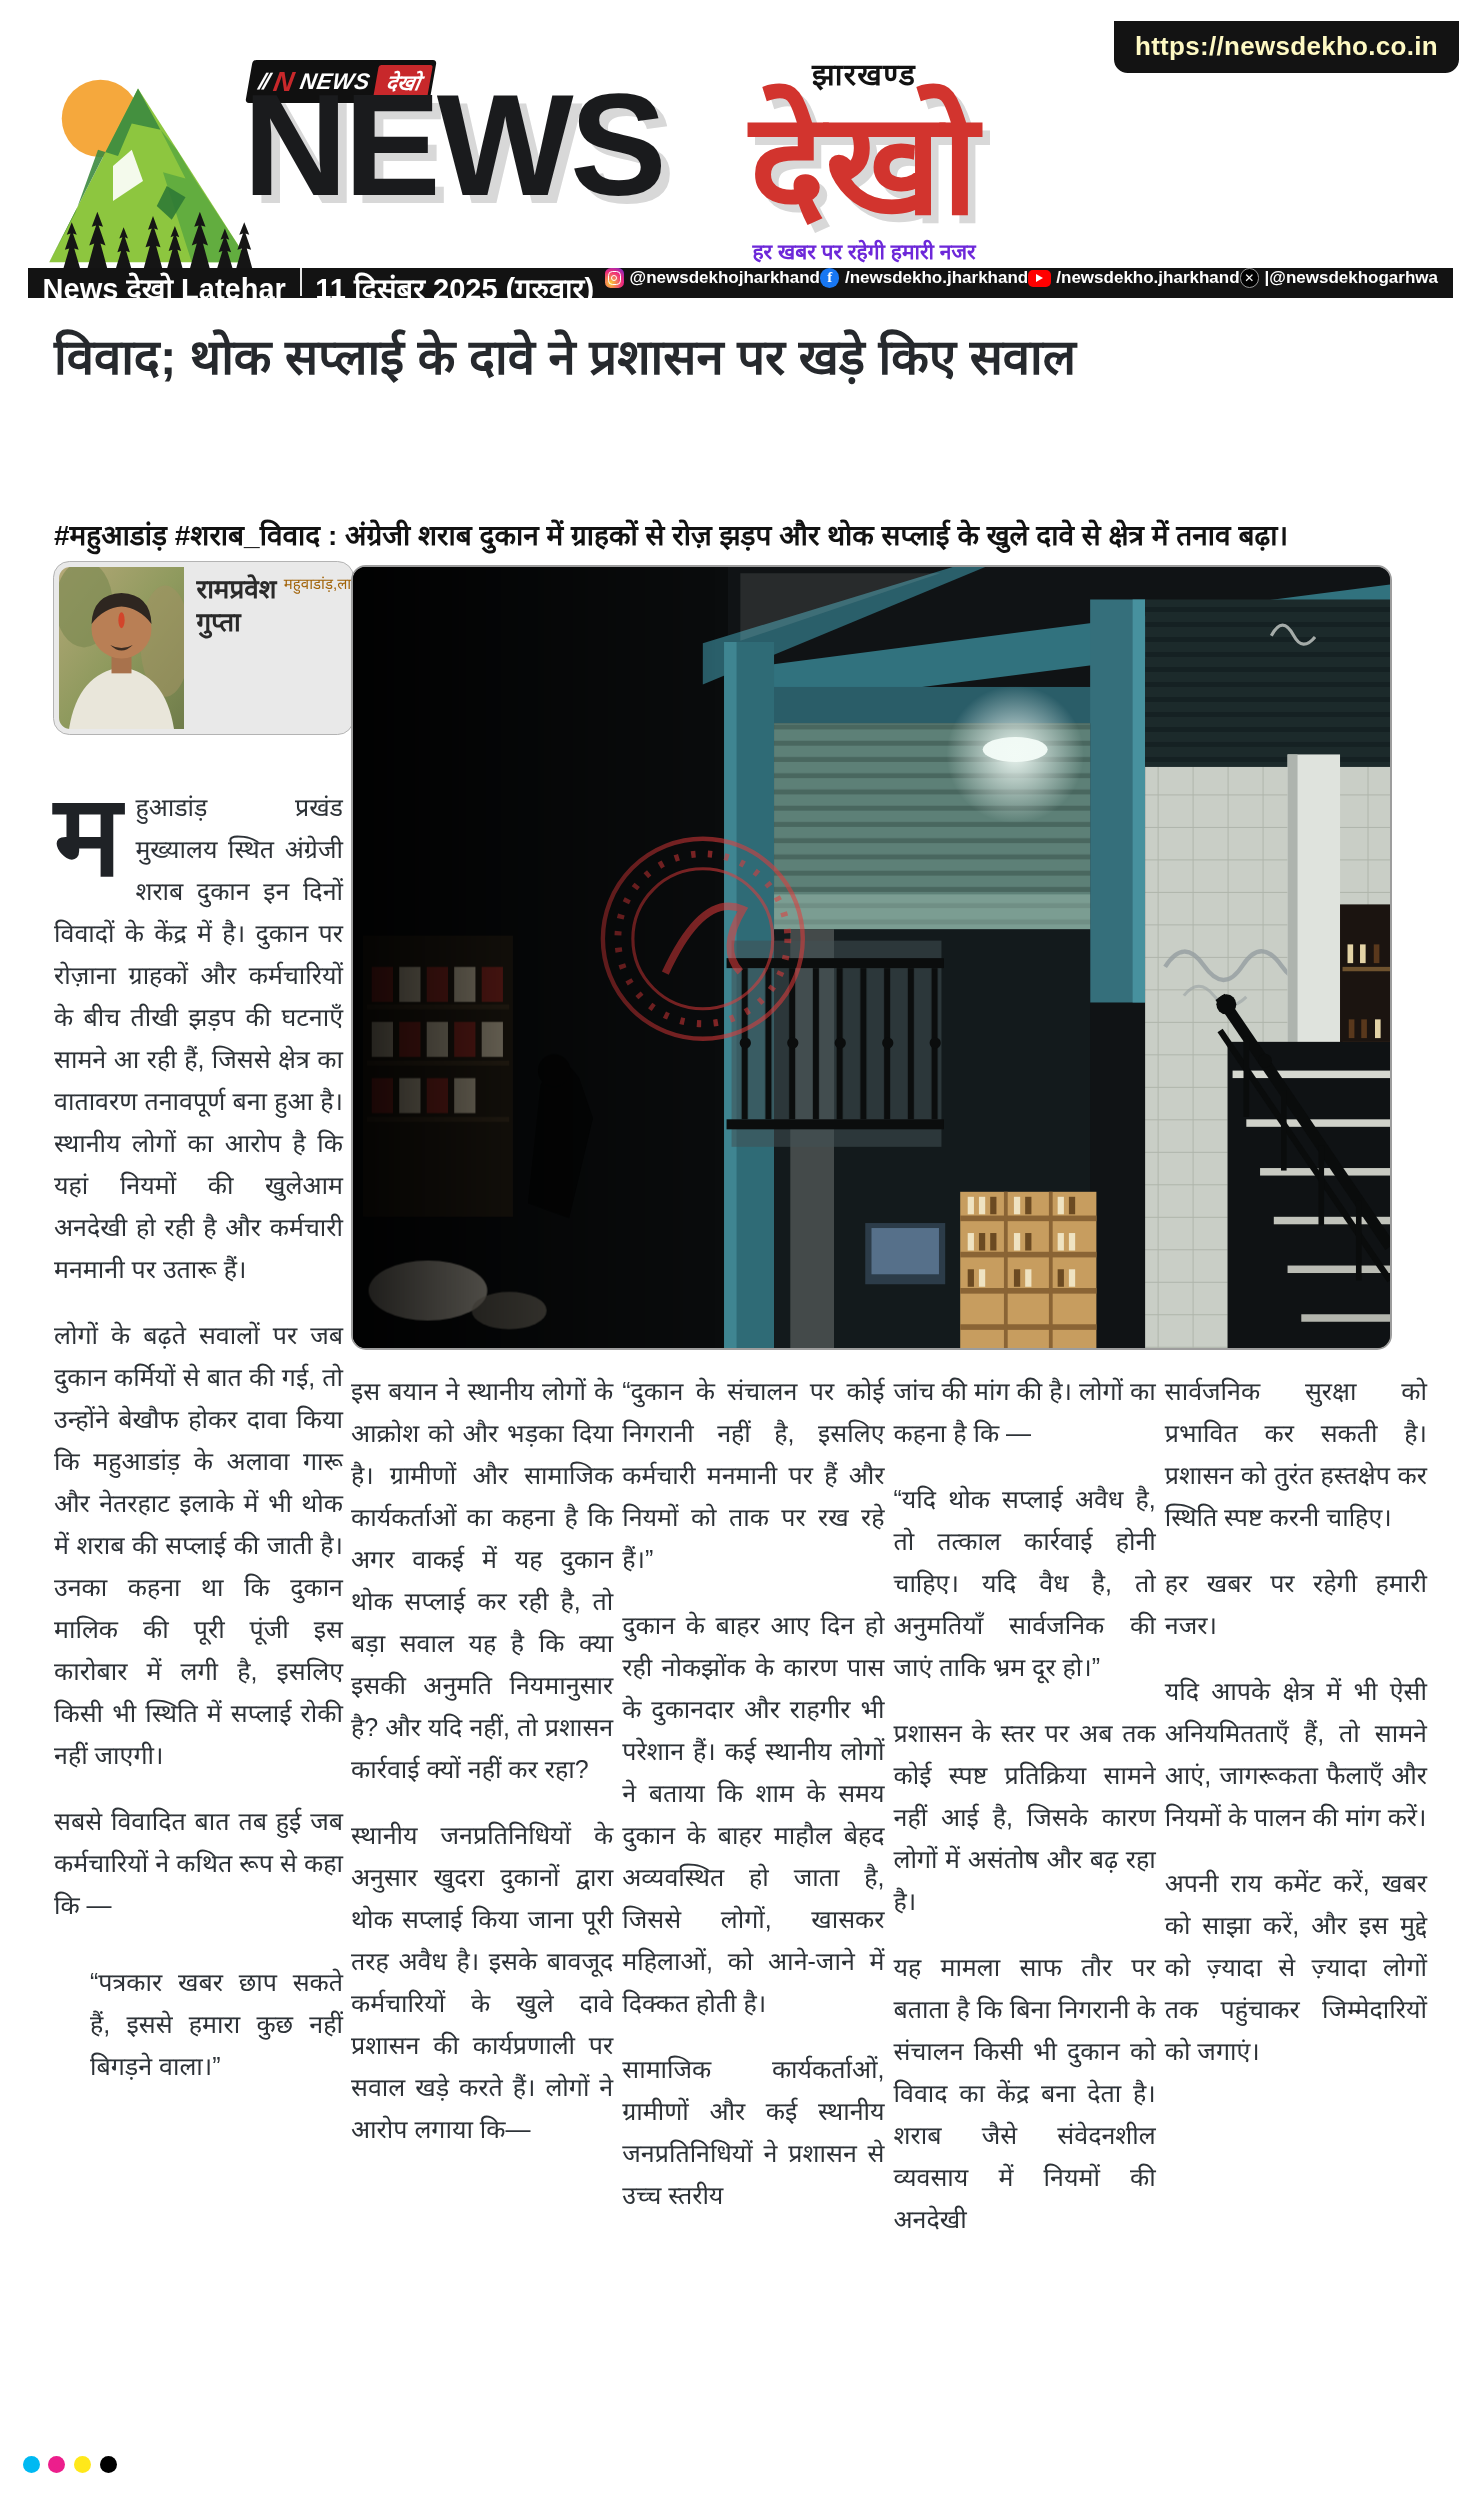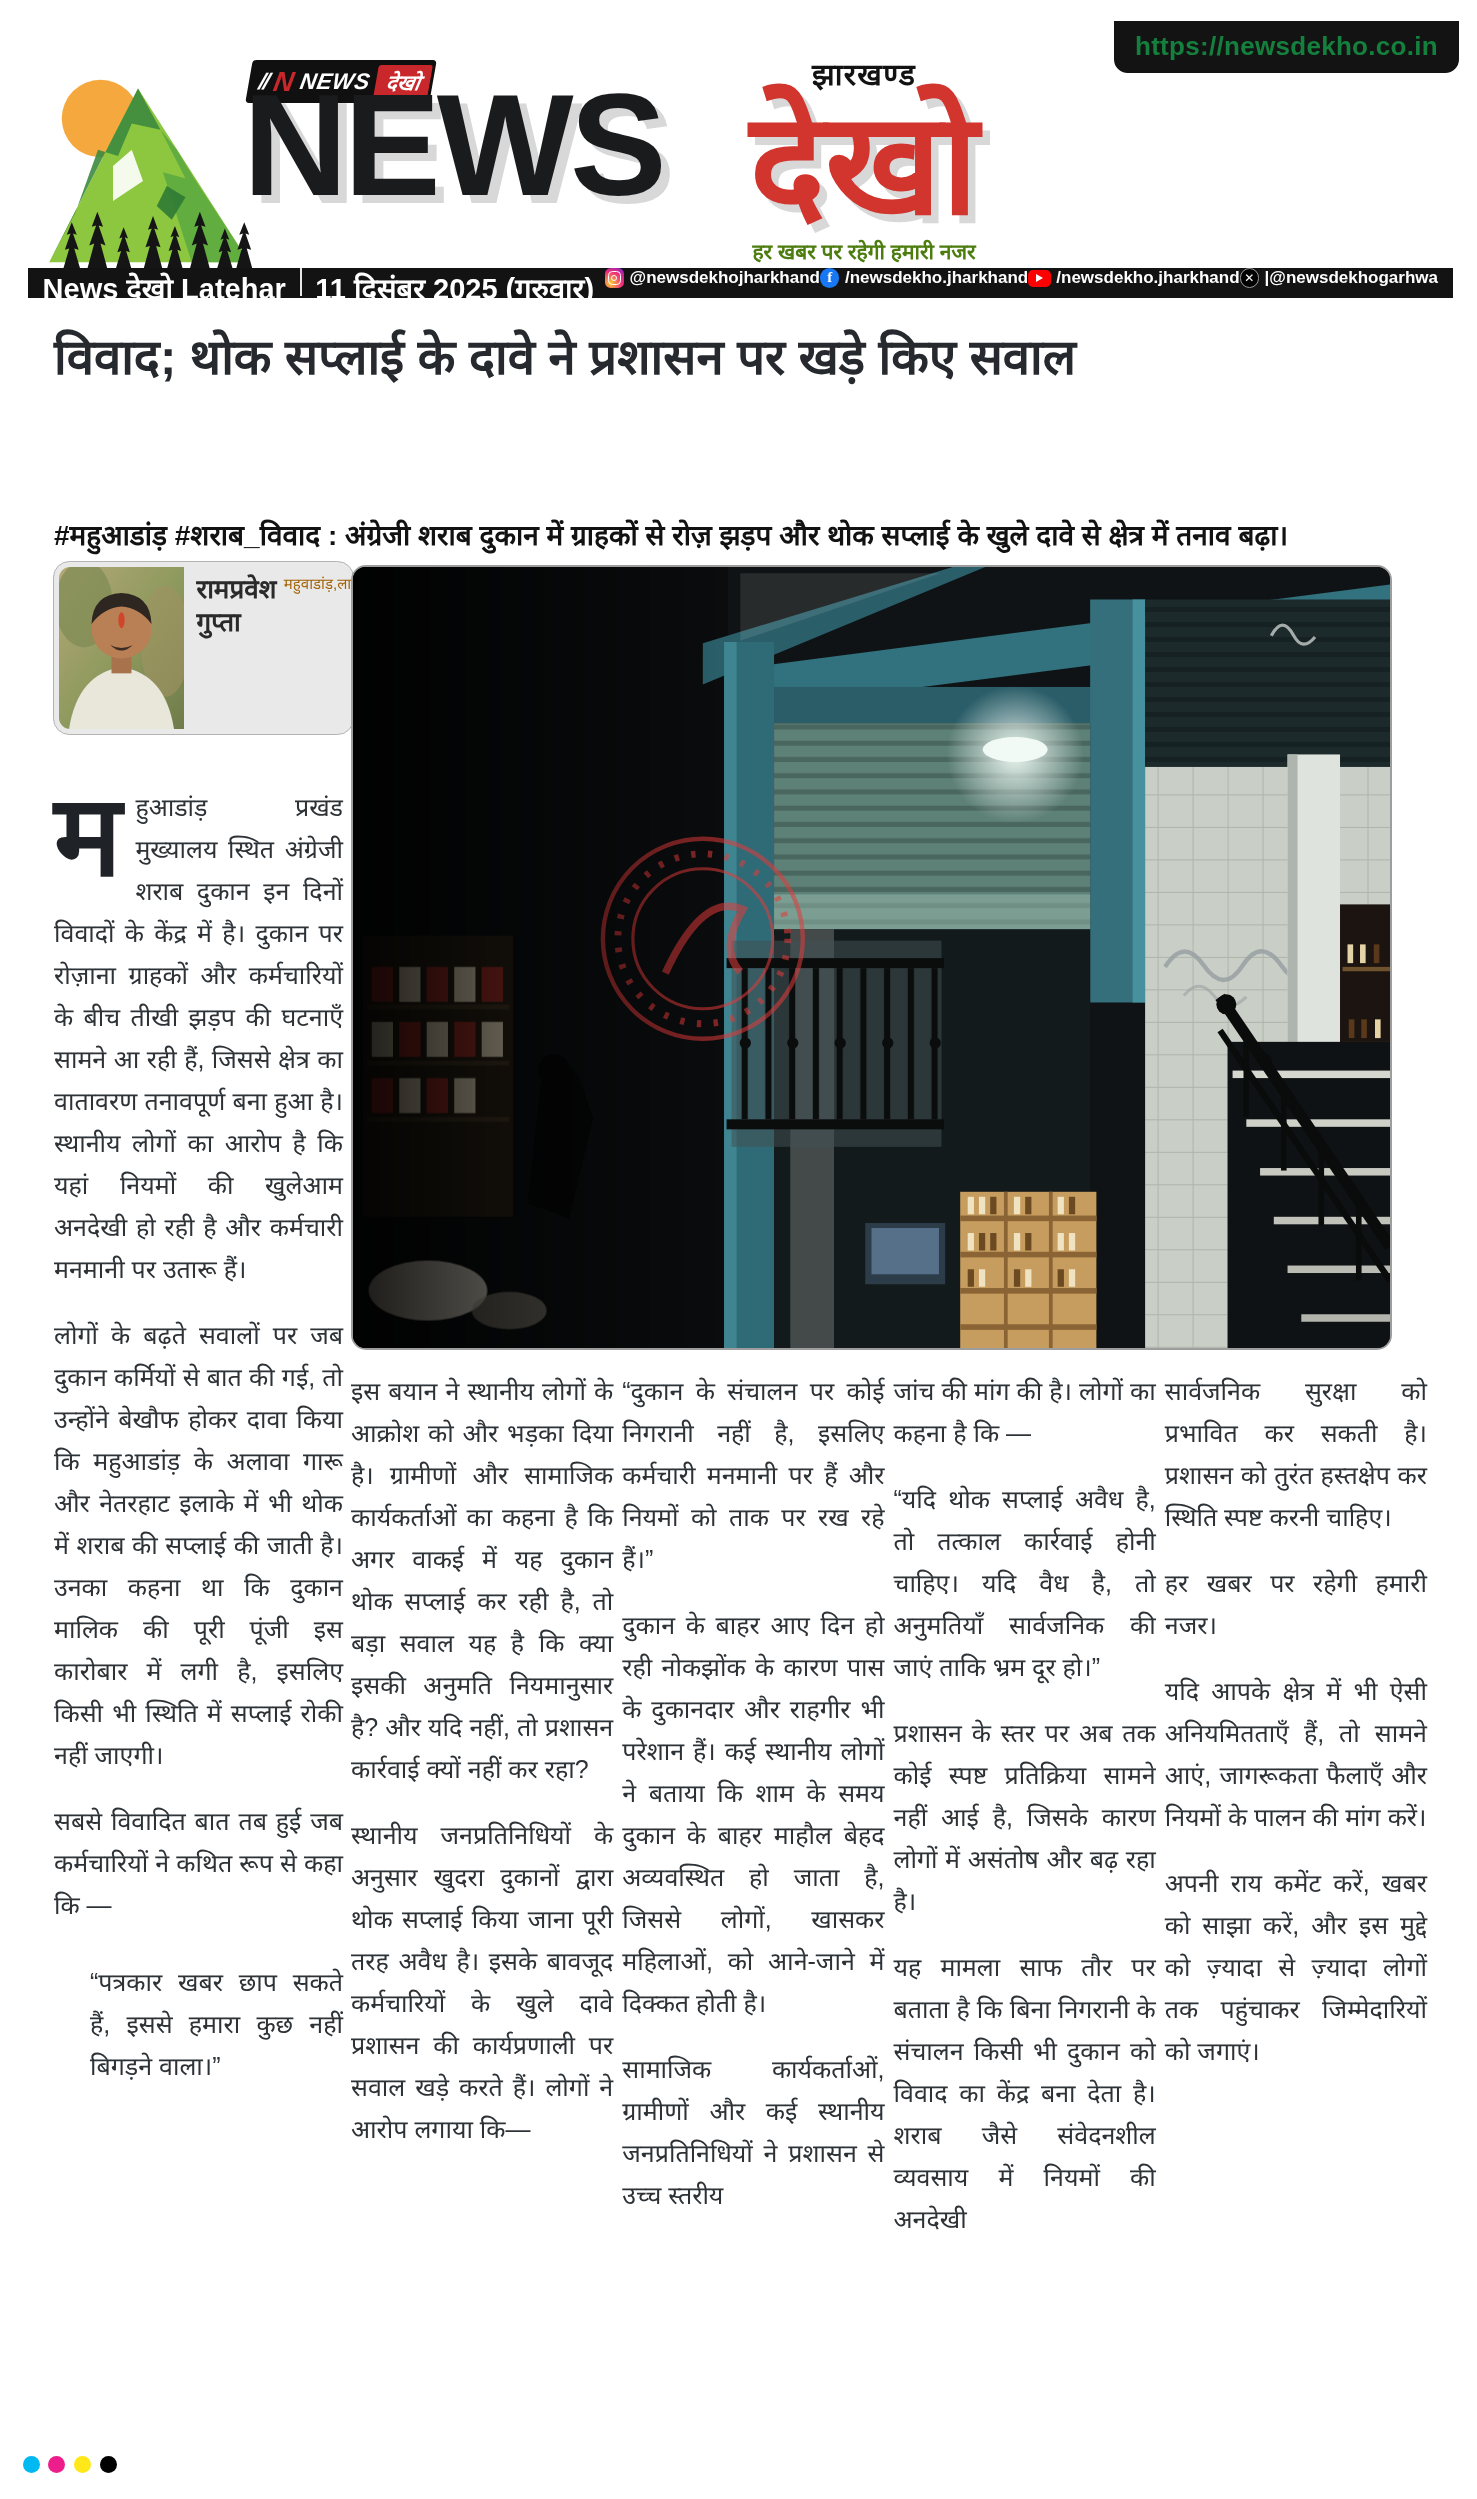--- a/index.html
+++ b/index.html
@@ -7,21 +7,21 @@
   body {
     position:relative;
     width:1478px; height:2500px;
     overflow:hidden;
     font-family:"Liberation Sans","DejaVu Sans",sans-serif;
   }
 
   
   .url-pill {
     position:absolute; top:21px; right:19px;
-    background:#131313; color:#15803d;
+    background:#131313; color:#fef9c3;
     font-size:26px; font-weight:bold;
     padding:10px 21px 11.3px 21px;
     border-radius:0 0 13.8px 13.8px;
     letter-spacing:0.3px;
   }
 
   
   .mountains { position:absolute; left:38px; top:56px; width:220px; height:220px; }
 
   .badge {
@@ -46,21 +46,21 @@
     font-size:145px; font-weight:bold; line-height:1;
     letter-spacing:-3.8px; color:#1a1b1d;
     text-shadow:8.8px 7.5px 0 #d8d8d8;
   }
   .dekho-wrap { position:absolute; left:701px; top:53px; width:326px; text-align:center; }
   .state { font-size:30px; font-weight:bold; color:#121212; letter-spacing:1.3px; }
   .dekho {
     font-size:142px; font-weight:bold; line-height:0.98;
     color:#d2342e; text-shadow:7.5px 7.5px 0 #d8d8d8;
   }
-  .tagline { font-size:21px; font-weight:bold; color:#4d7c0f; white-space:nowrap; margin-top:3.8px; }
+  .tagline { font-size:21px; font-weight:bold; color:#6d28d9; white-space:nowrap; margin-top:3.8px; }
 
   
   .dateline-bar {
     position:absolute; left:27.6px; right:25px; top:268px; height:30px;
     background:#131313; color:#fff;
     display:flex; align-items:flex-start; padding:0 15px;
   }
   .dateline-brand { font-size:29px; font-weight:bold; white-space:nowrap; }
   .dateline-div { width:1.9px; height:27.6px; background:#e8e8e8; margin:0 13.8px; }
   .dateline-date { font-size:29px; font-weight:600; white-space:nowrap; }

